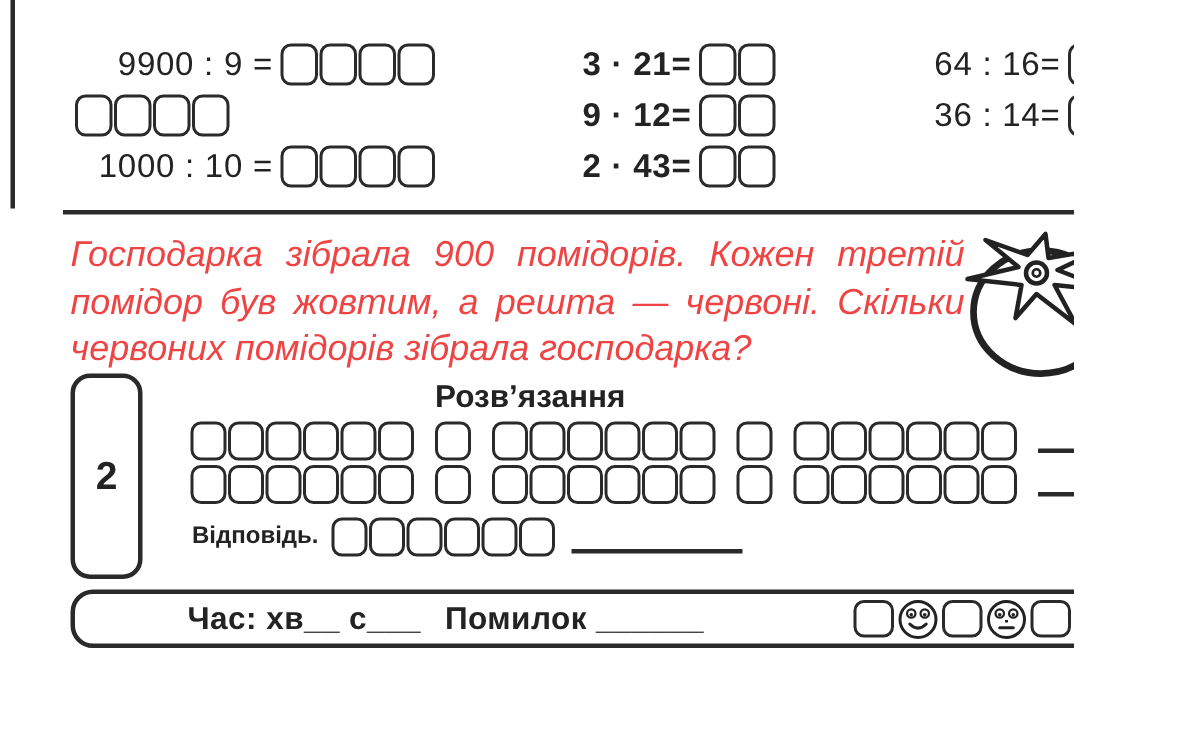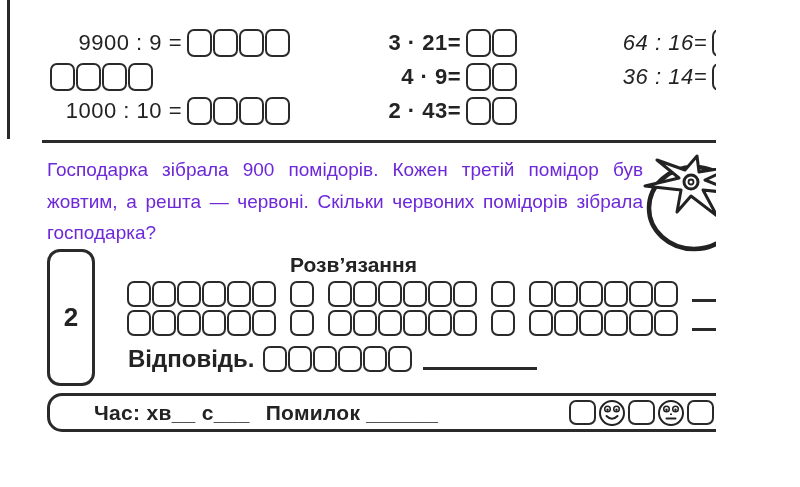--- a/index.html
+++ b/index.html
@@ -9,54 +9,54 @@
 
   
   .edge-line { position:absolute; left:7px; top:0; width:3px; height:139px; background:#2a2a2a; }
 
   
   .drill-col { position:absolute; top:26px; display:flex; flex-direction:column; }
   .drill-row { display:flex; align-items:center; height:34px; }
   .drill-label { font-size:22px; letter-spacing:.5px; white-space:pre; text-align:right; padding-right:5px; }
   #col1 { left:50px; }  #col1 .drill-label { width:137px; }
   #col2 { left:385px;font-weight:bold; } #col2 .drill-label { width:81px; }
-  #col3 { left:615px;font-style:italic; } #col3 .drill-label { width:97px; }
+  #col3 { left:615px; } #col3 .drill-label { width:97px; }
 
   .bgroup { display:flex; gap:1px; }
   .wbox { width:25px; height:28px; border:2.5px solid #2a2a2a; border-radius:7px; background:#fff; }
   .wbox.sm { width:24px; height:26px; }
 
   .divider { position:absolute; left:42px; top:140px; width:716px; height:3px; background:#2b2b2b; }
 
   
   .problem-text { position:absolute; left:47px; top:154px; width:596px;
-    font-size:19px; line-height:31.5px; text-align:justify; color:#6d28d9; }
+    font-size:24px; line-height:31.5px; text-align:justify; color:#ef4444;font-style:italic; }
   .tomato { position:absolute; left:637px; top:150px; }
 
   .task-box { position:absolute; left:47px; top:249px; width:48px; height:137px;
     border:3px solid #2a2a2a; border-radius:13px; display:flex; align-items:center;
     justify-content:center; font-size:26px; font-weight:bold; background:#fff; }
 
   .solution-heading { position:absolute; left:278px; top:253px; font-size:21px; font-weight:bold;margin-left:12px; }
 
   
   .solution-rows { position:absolute; left:127px; top:281px; }
   .sol-row { display:flex; gap:14px; margin-bottom:3px; align-items:flex-end; }
   .blank-line { border-bottom:3px solid #2a2a2a; }
   .sol-row .blank-line { width:48px; margin-bottom:5px; }
 
   .answer-row { position:absolute; left:128px; top:345px; display:flex; align-items:center; }
-  .answer-label { font-size:24px; font-weight:bold; margin-right:9px; }
+  .answer-label { font-size:16px; font-weight:bold; margin-right:9px; }
   .answer-row .blank-line { width:114px; margin-left:11px; height:22px; }
 
   
   .footer-bar { position:absolute; left:47px; top:393px; width:710px; height:39px;
     border:3px solid #2a2a2a; border-radius:15px; background:#fff;
     display:flex; align-items:center; }
-  .footer-text { margin-left:44px; font-size:21px; font-weight:bold; white-space:pre; letter-spacing:.3px; }
+  .footer-text { margin-left:75px; font-size:21px; font-weight:bold; white-space:pre; letter-spacing:.3px; }
   .footer-errors { margin-left:16px; font-size:21px; font-weight:bold; white-space:pre; letter-spacing:.3px;text-align:center; }
   .smiley-group { margin-left:auto; margin-right:10px; display:flex; align-items:center; gap:2px; }
   .score-box { width:27px; height:25px; border:2.5px solid #2a2a2a; border-radius:7px; background:#fff; }
   .face { width:28px; height:28px; display:block; }
 </style>
 </head>
 <body>
 
 <div id="page">
 
@@ -93,21 +93,21 @@
 
   <div class="drill-col" id="col2">
     <div class="drill-row">
       <span class="drill-label">3 · 21=</span>
       <span class="bgroup">
           <span class="wbox"></span>
           <span class="wbox"></span>
         </span>
     </div>
     <div class="drill-row">
-      <span class="drill-label">4 · 9=</span>
+      <span class="drill-label">9 · 12=</span>
       <span class="bgroup">
           <span class="wbox"></span>
           <span class="wbox"></span>
         </span>
     </div>
     <div class="drill-row">
       <span class="drill-label">2 · 43=</span>
       <span class="bgroup">
           <span class="wbox"></span>
           <span class="wbox"></span>

